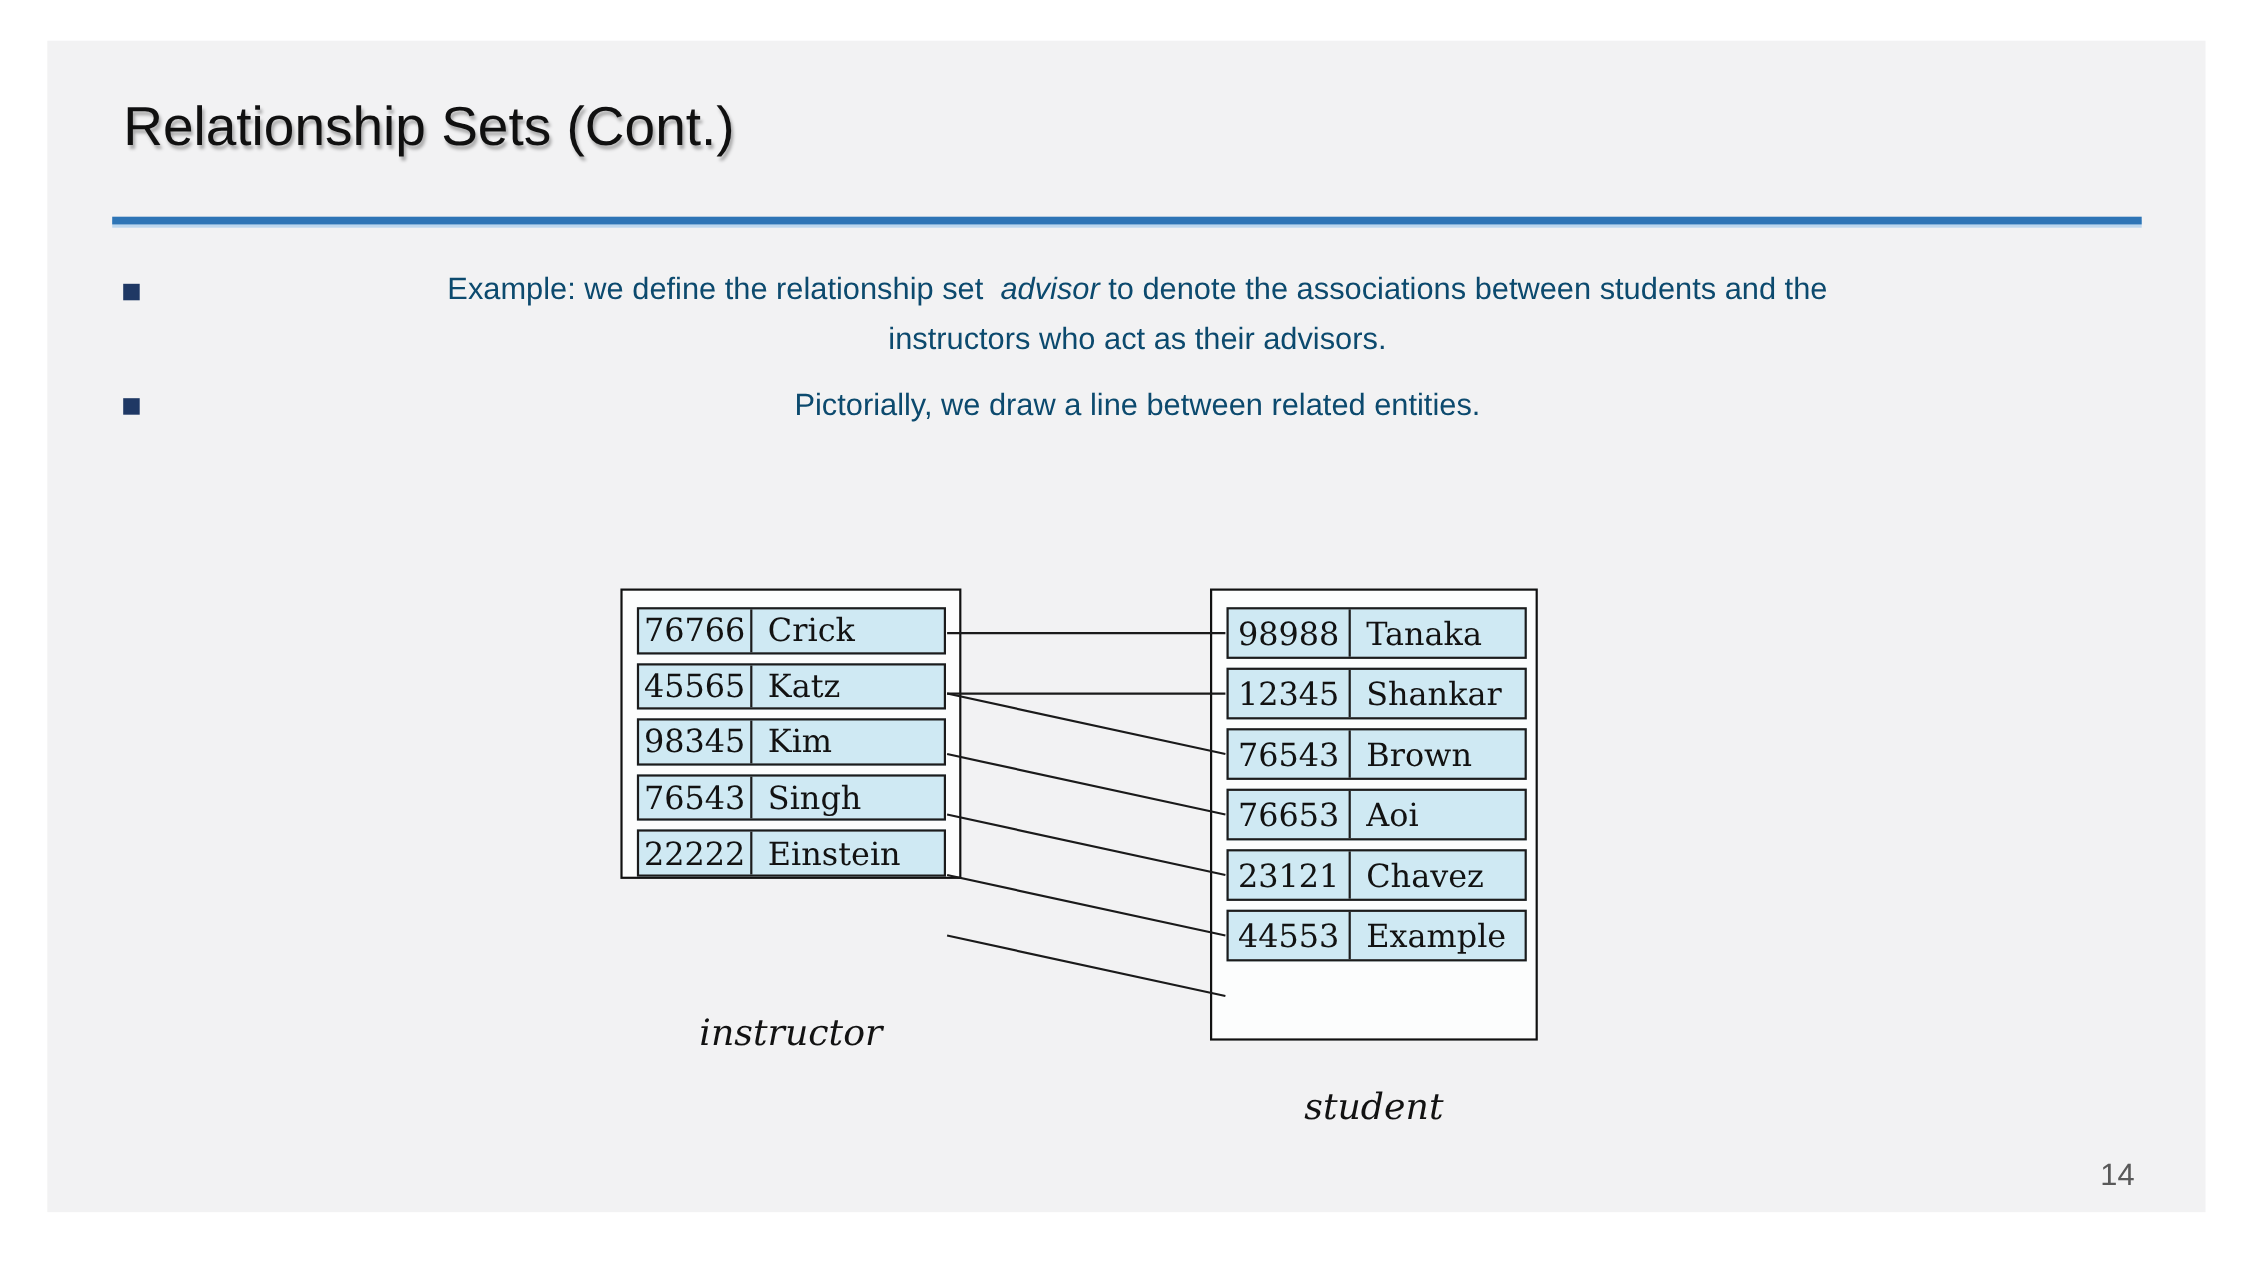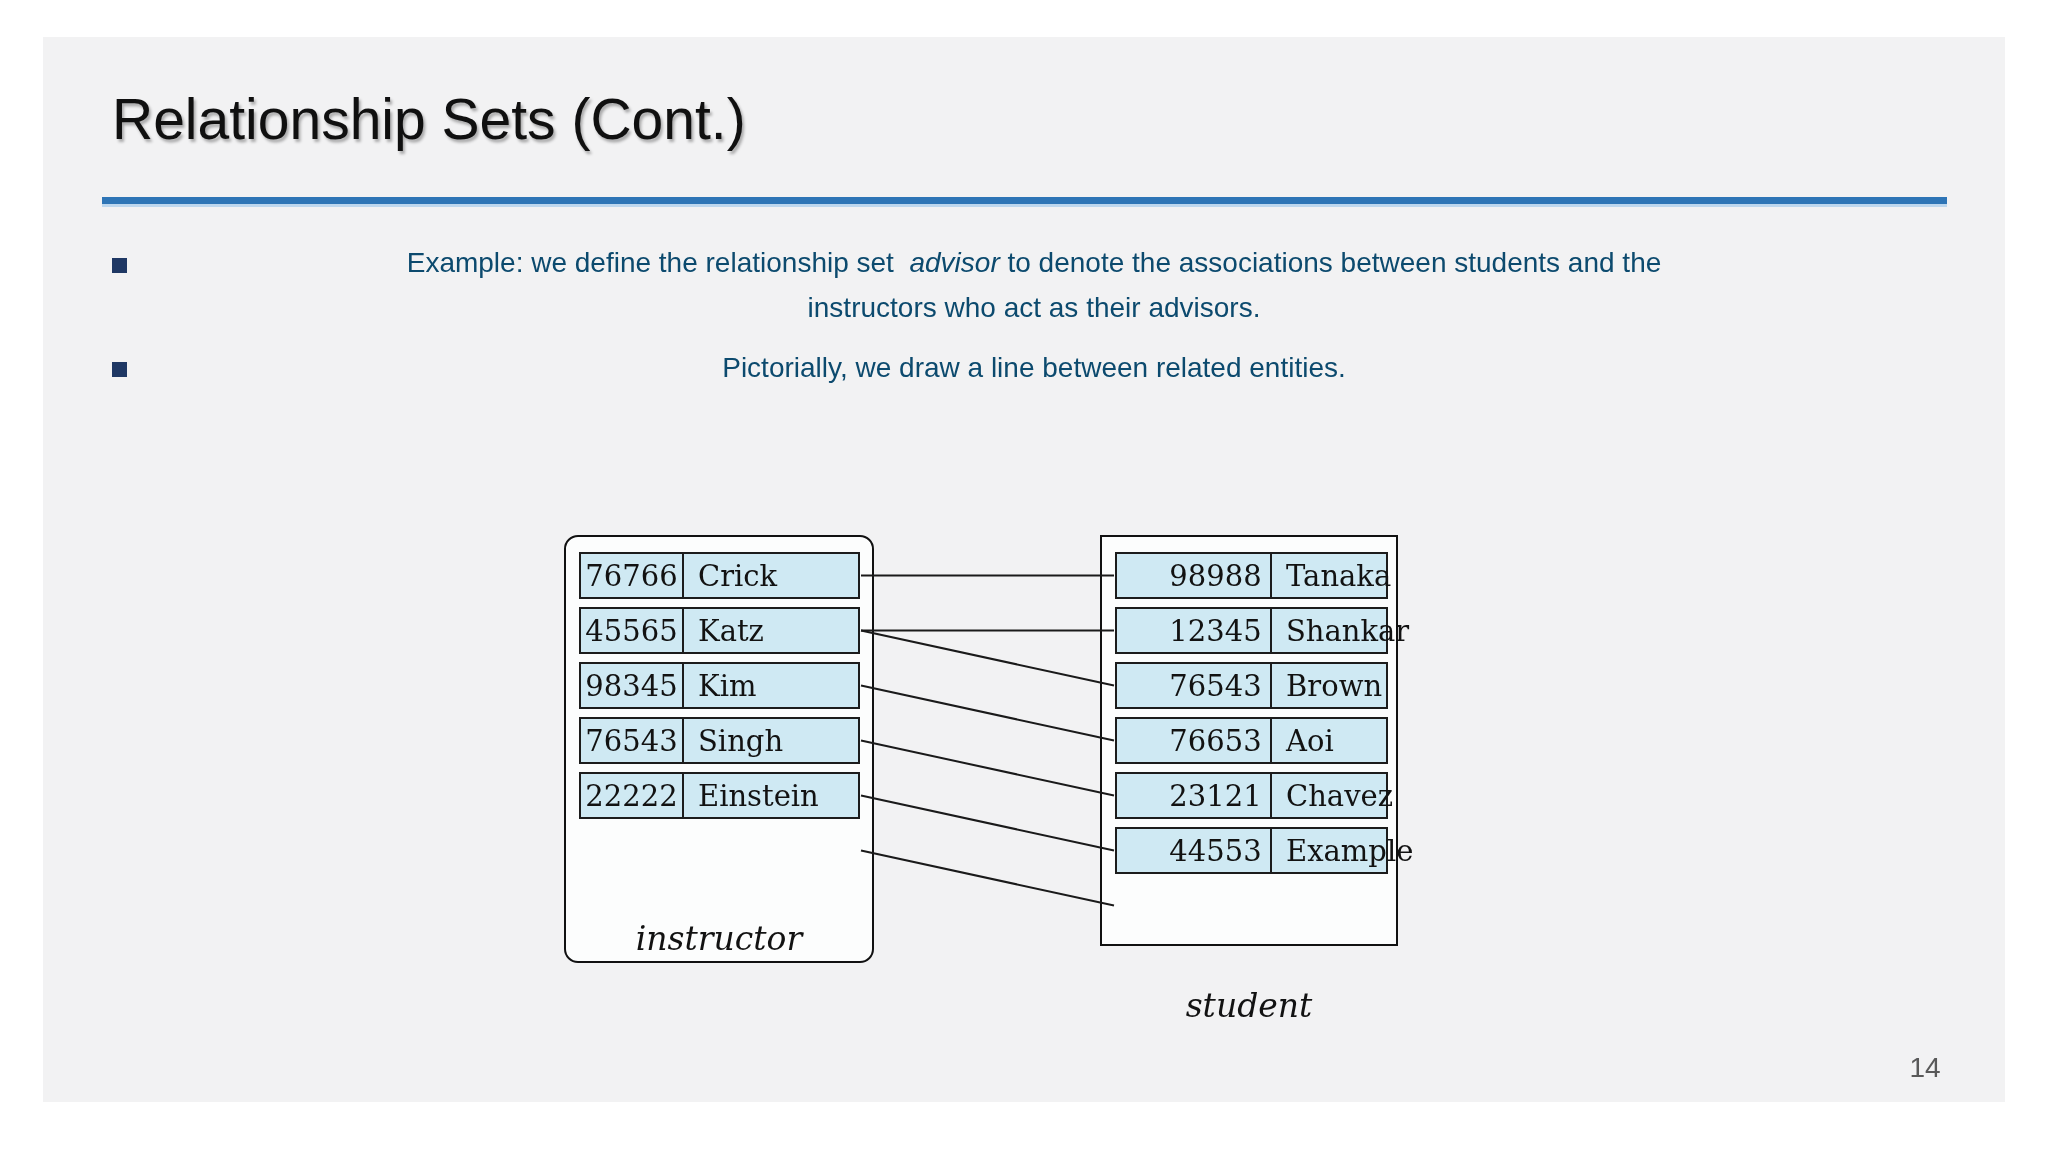--- a/index.html
+++ b/index.html
@@ -1,44 +1,44 @@
 <!DOCTYPE html>
 <html style="--slide-bg: #f2f2f3; --accent-blue: #2e75b6; --accent-glow: #bdd7ee; --bullet-navy: #1f3864; --row-blue: #cfe9f3; --box-bg: #fcfdfd; --pagenum-gray: #595959;"><head>
 <meta charset="utf-8">
 <style>
   html,body{margin:0;padding:0;background:#ffffff;}
   .page{position:relative;width:2048px;height:1152px;overflow:hidden;
         font-family:"Liberation Sans",sans-serif;background:#ffffff;}
   .slide{position:absolute;left:43px;top:37px;width:1962px;height:1065px;
          background:var(--slide-bg,#f2f2f3);}
   .title{position:absolute;left:112px;top:86px;margin:0;font-weight:400;
-         font-size:57px;color:#101010;letter-spacing:0px;
+         font-size:50px;color:#101010;letter-spacing:0px;
          text-shadow:2px 3px 3px rgba(0,0,0,0.30);}
   .title-rule{position:absolute;left:102px;top:197px;width:1845px;height:7px;
          background:var(--accent-blue,#2e75b6);
          box-shadow:0 3px 0 var(--accent-glow,#bdd7ee);}
   .sq{position:absolute;width:15px;height:15px;background:var(--bullet-navy,#1f3864);}
   .sq1{left:112px;top:258px;}
   .sq2{left:112px;top:362px;}
   .btext{position:absolute;left:184px;width:1700px;font-size:28px;line-height:45px;
          color:#0c4a6e;white-space:pre-wrap;text-align:center;}
   .b1{top:240px;}
   .b2{top:345px;}
   .btext i{font-style:italic;}
   
   .obox{position:absolute;box-sizing:border-box;background:var(--box-bg,#fcfdfd);
         border:2px solid #111;padding:15px 0 0 13px;display:flex;
         flex-direction:column;gap:8px;}
-  .instr-box{left:564px;top:535px;width:310px;height:428px;border-radius:14px;}
+  .instr-box{left:564px;top:535px;width:310px;height:264px;}
   .stud-box{left:1100px;top:535px;width:298px;height:411px;}
   .drow{box-sizing:border-box;height:47px;display:flex;align-items:center;
         background:var(--row-blue,#cfe9f3);border:2px solid #1c1c1c;
         font-family:"DejaVu Serif","Liberation Serif",serif;font-size:29px;color:#121212;}
   .instr-box .drow{width:281px;}
-  .stud-box .drow{width:273px;padding-left:44px;}
+  .stud-box .drow{width:273px;}
   .id-cell{box-sizing:border-box;height:100%;display:flex;align-items:center;
         justify-content:center;border-right:2px solid #1c1c1c;flex:0 0 auto;}
   .instr-box .id-cell{width:103px;}
   .stud-box .id-cell{width:111px;}
   .name-cell{padding-left:14px;}
   .olabel{position:absolute;text-align:center;font-family:"DejaVu Serif","Liberation Serif",serif;
         font-style:italic;font-size:33px;color:#121212;}
   .instr-label{left:564px;top:898px;width:310px;margin-top:21px;}
   .stud-label{left:1100px;top:950px;width:298px;margin-top:36px;}
   #conn-svg{position:absolute;left:0;top:0;width:2048px;height:1152px;pointer-events:none;}

